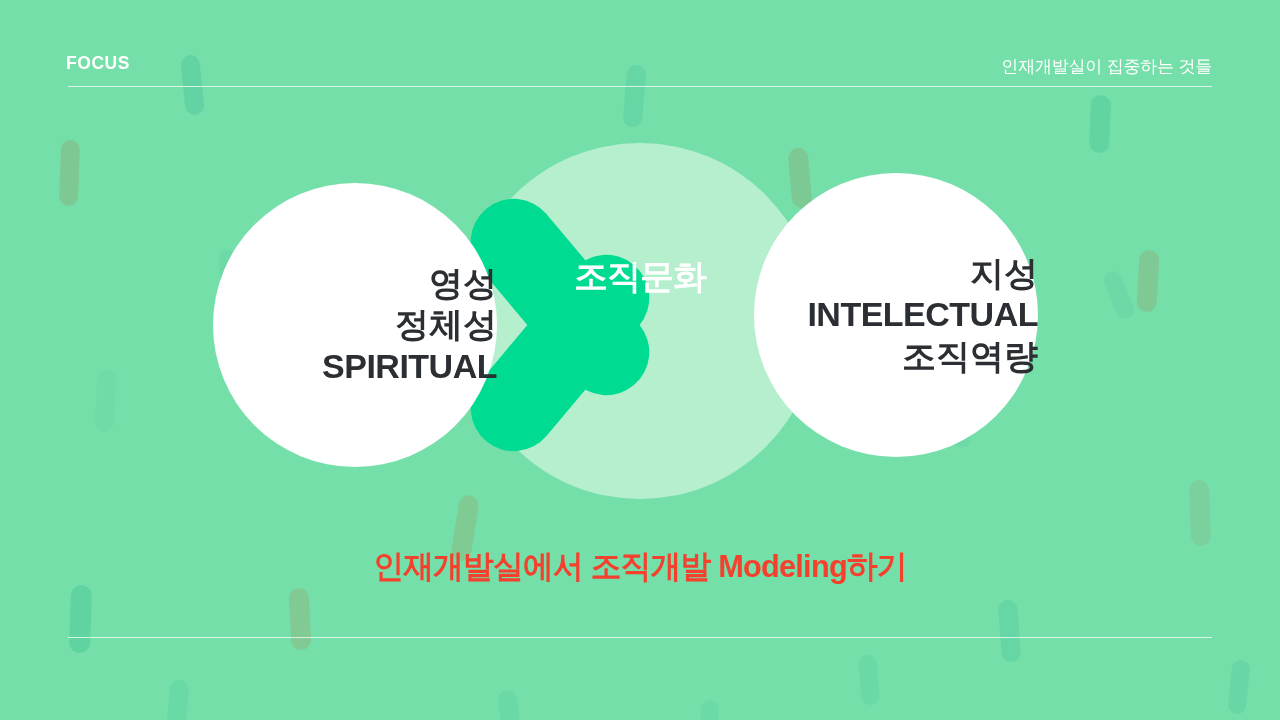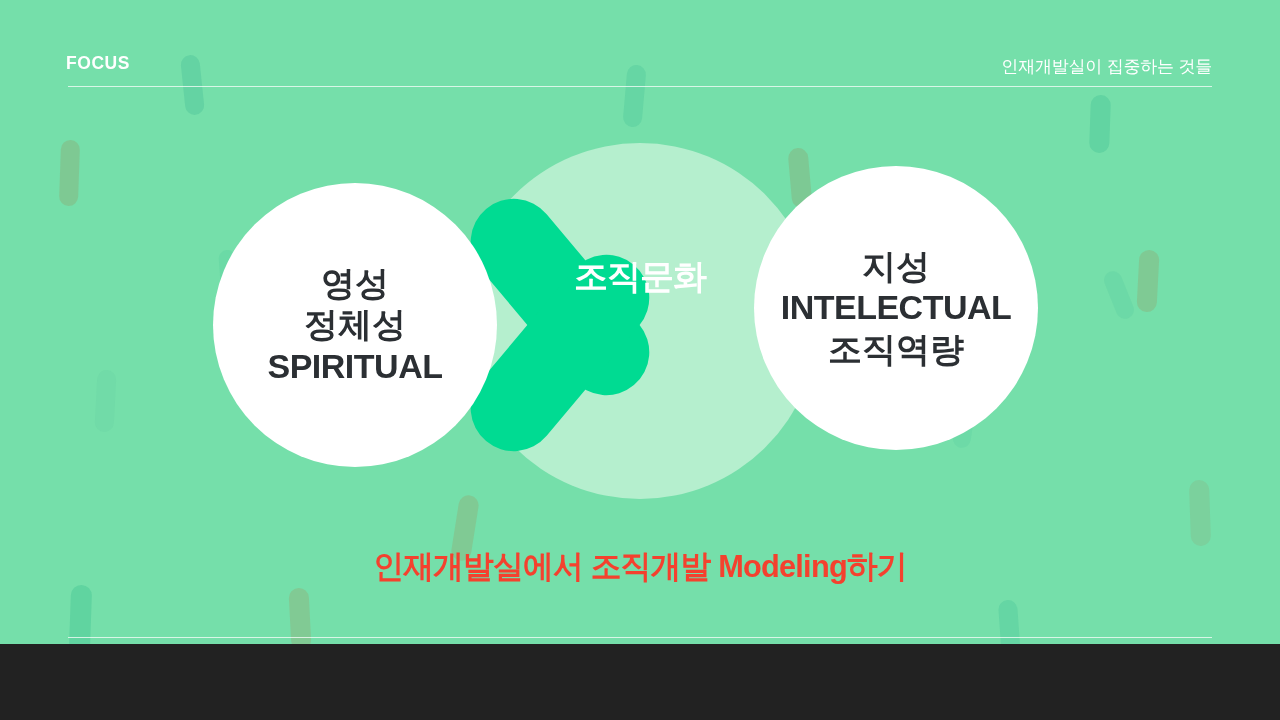--- a/index.html
+++ b/index.html
@@ -3,21 +3,21 @@
 <meta charset="utf-8">
 <style>
   html, body {
     margin: 0;
     padding: 0;
     background: #222;
   }
   #slide {
     position: relative;
     width: 1280px;
-    height: 644px;
+    height: 720px;
     overflow: hidden;
     background: #75DFAA;
     font-family: "Liberation Sans", "DejaVu Sans", sans-serif;
   }
 
   
   .blob {
     position: absolute;
     border-radius: 999px;
   }
@@ -97,27 +97,27 @@
 
   
   .pillar-circle {
     position: absolute;
     width: 284px;
     height: 284px;
     border-radius: 50%;
     background: #ffffff;
     display: flex;
     flex-direction: column;
-    align-items: center;
+    align-items: flex-end;
     justify-content: center;
     text-align: center;
     color: #2B2F33;
   }
   #circle-left  { left: 213px; top: 183px; }
-  #circle-right { left: 754px; top: 166px; }
+  #circle-right { left: 754px; top: 173px; }
   .pillar-line {
     line-height: 1.22;
     white-space: nowrap;
     font-weight: bold;
   }
   .pillar-ko  { font-size: 34px; }
   .pillar-en  { font-size: 34px; letter-spacing: -0.5px; }
   #circle-right .pillar-en { font-size: 34px; }
 
   

